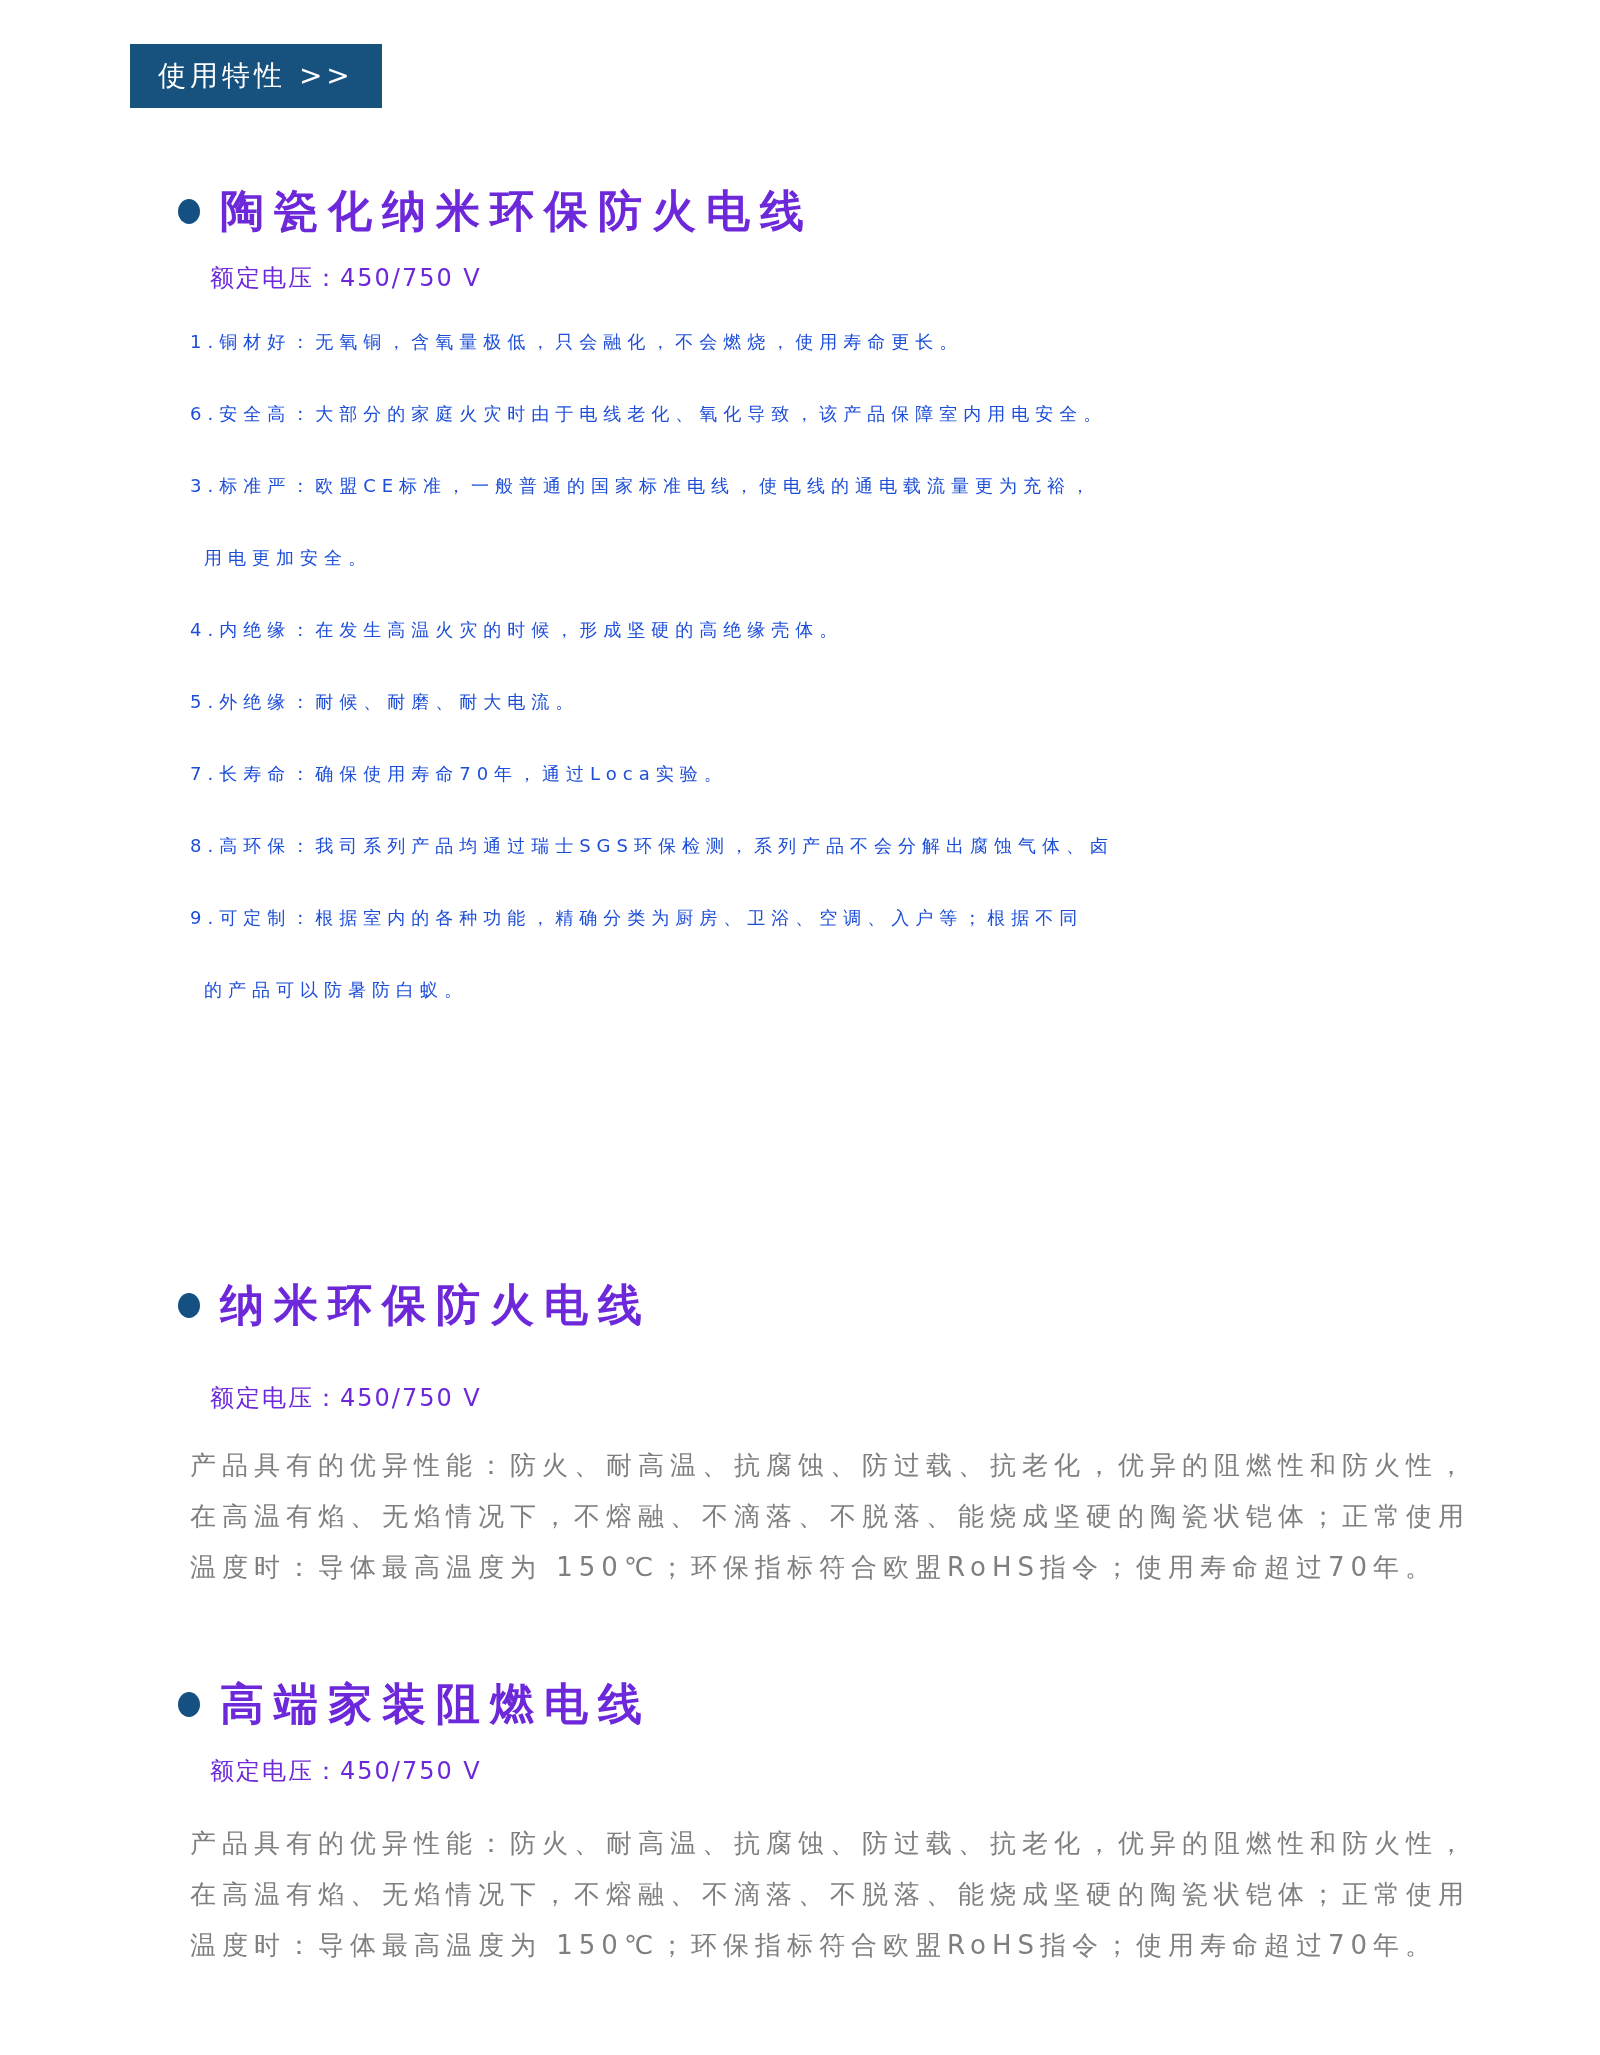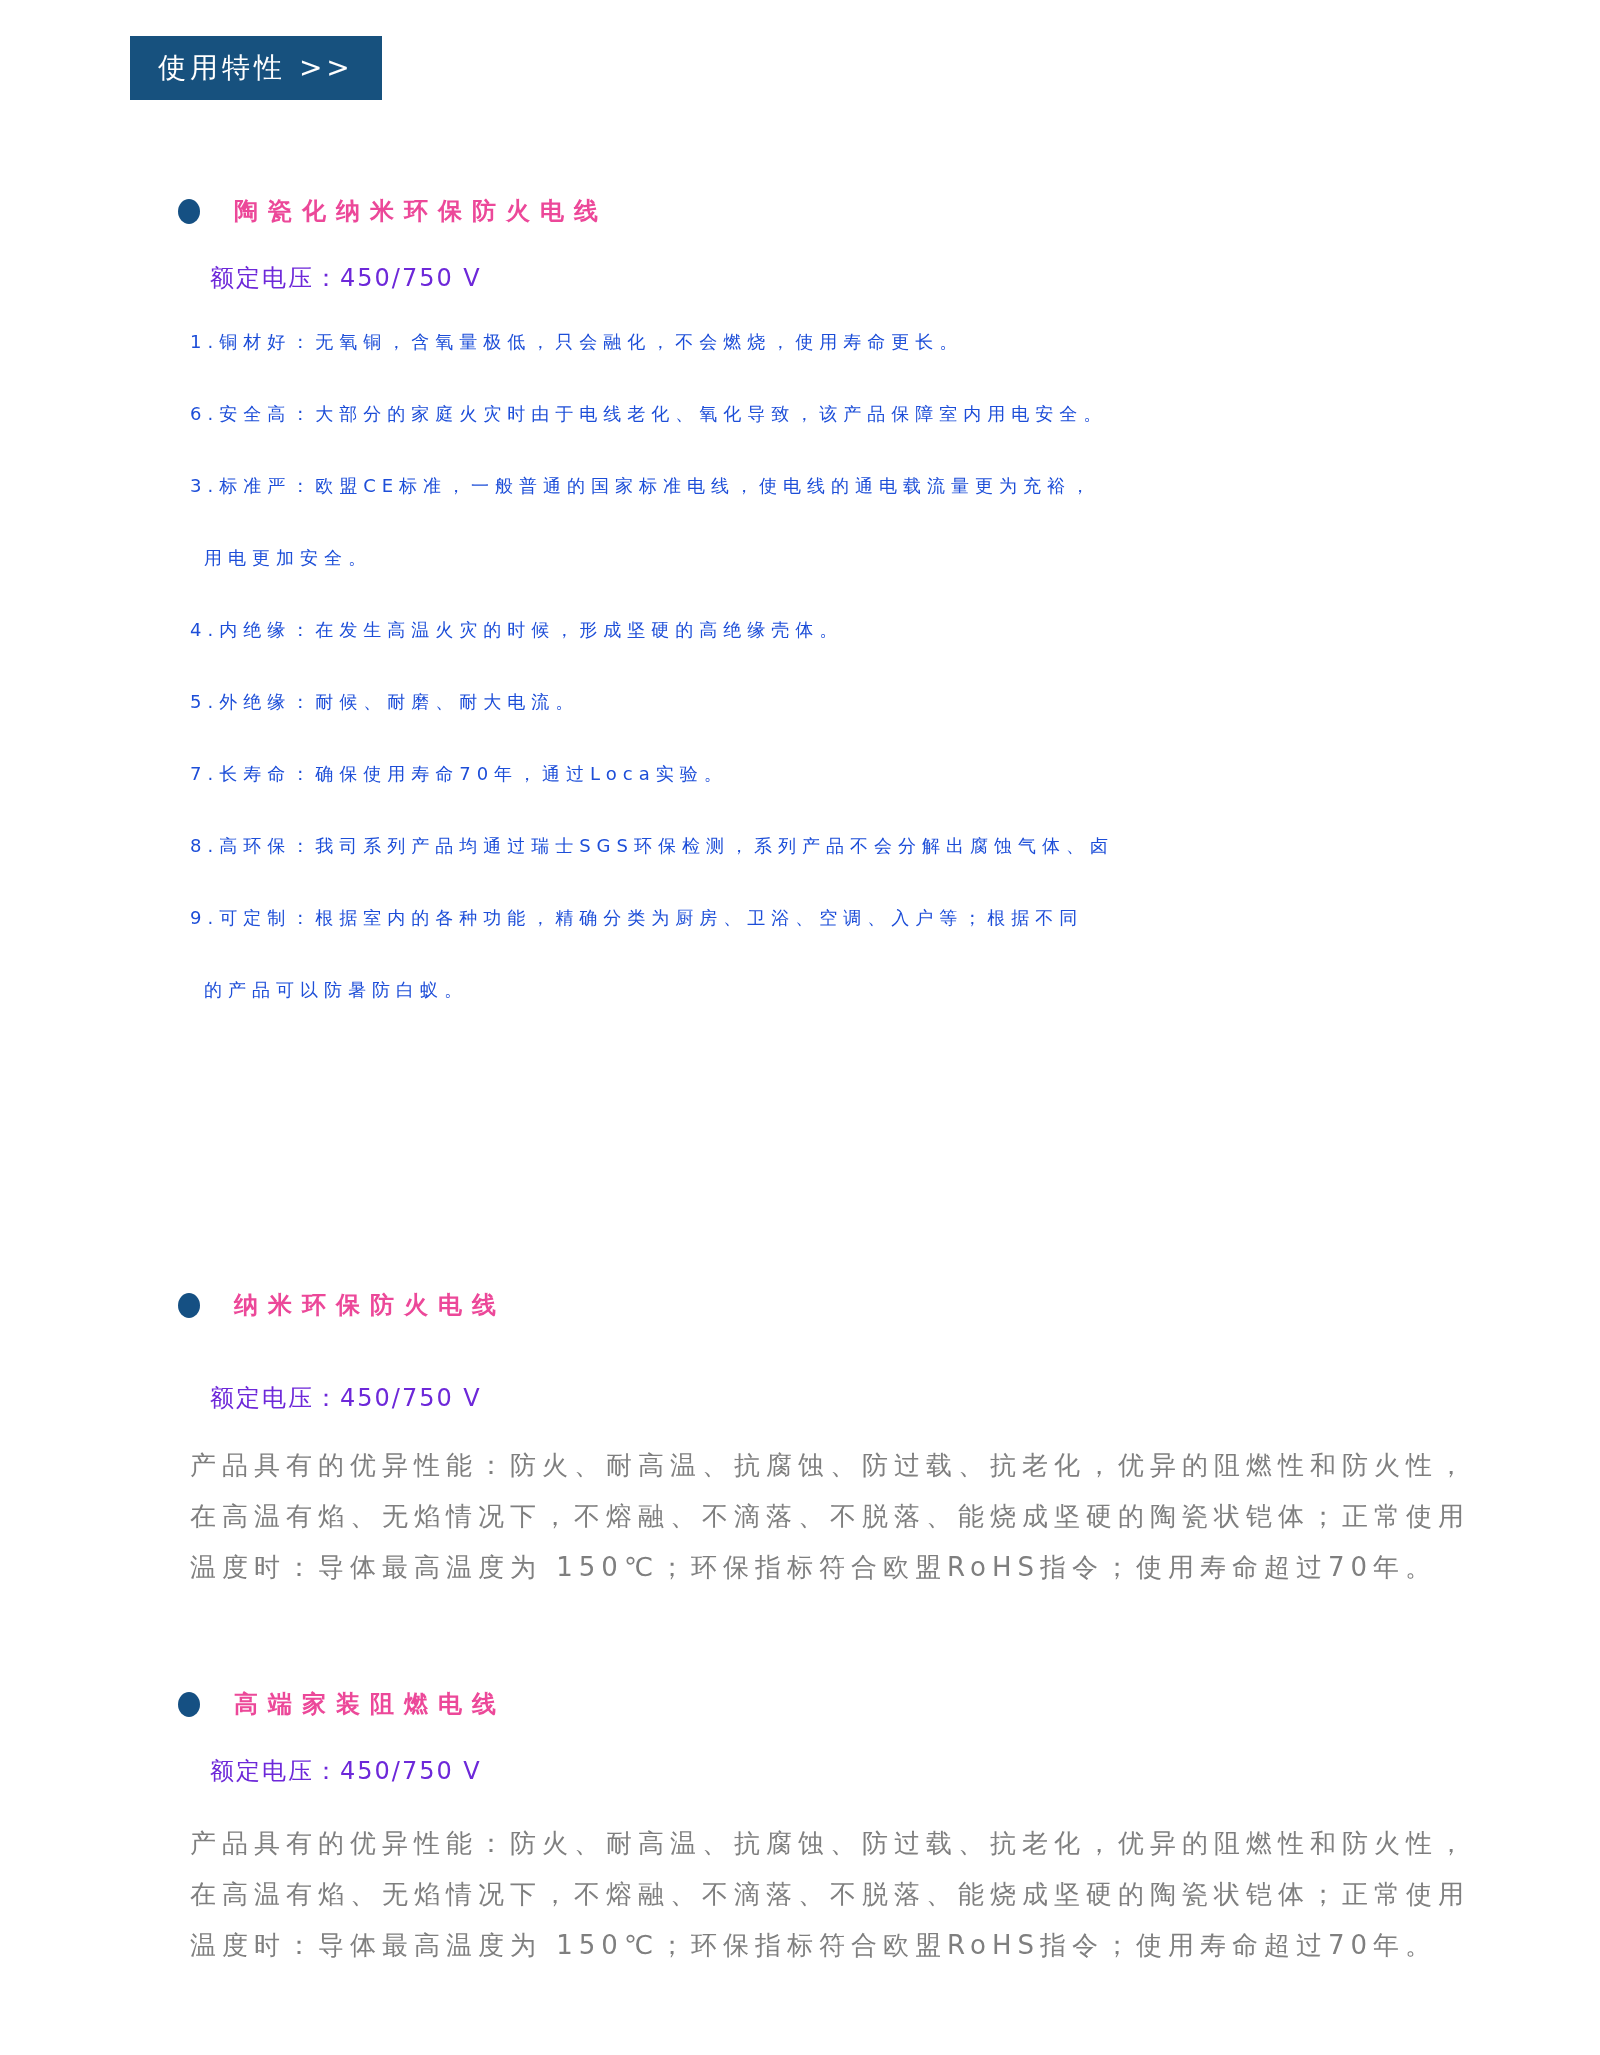--- a/index.html
+++ b/index.html
@@ -6,21 +6,21 @@
   body{
     width:1600px;height:2055px;
     background:#ffffff;
     font-family:"DejaVu Sans","Liberation Sans",sans-serif;
     position:relative;
     overflow:hidden;
   }
   .page{position:relative;width:1600px;height:2055px;background:#ffffff;}
 
   .badge{
-    position:absolute;left:130px;top:36px;
+    position:absolute;left:130px;top:44px;
     height:64px;line-height:64px;
     padding:0 28px;
     background:#17517E;
     color:#ffffff;
     font-size:28px;
     letter-spacing:4px;
     white-space:nowrap;
   }
 
   .heading-row{
@@ -29,24 +29,24 @@
     height:46px;
   }
   .bullet{
     width:22px;height:25px;
     border-radius:50%;
     background:#155083;
     margin-right:20px;
     flex:0 0 auto;
   }
   .title{
-    margin:14px;
-    font-size:24px;
+    margin:0;
+    font-size:44px;
     font-weight:600;
-    color:#ec4899;
+    color:#6d28d9;
     letter-spacing:10px;
     white-space:nowrap;
   }
 
   .voltage{
     position:absolute;
     font-size:24px;
     color:#6d28d9;
     letter-spacing:2px;
     white-space:nowrap;

